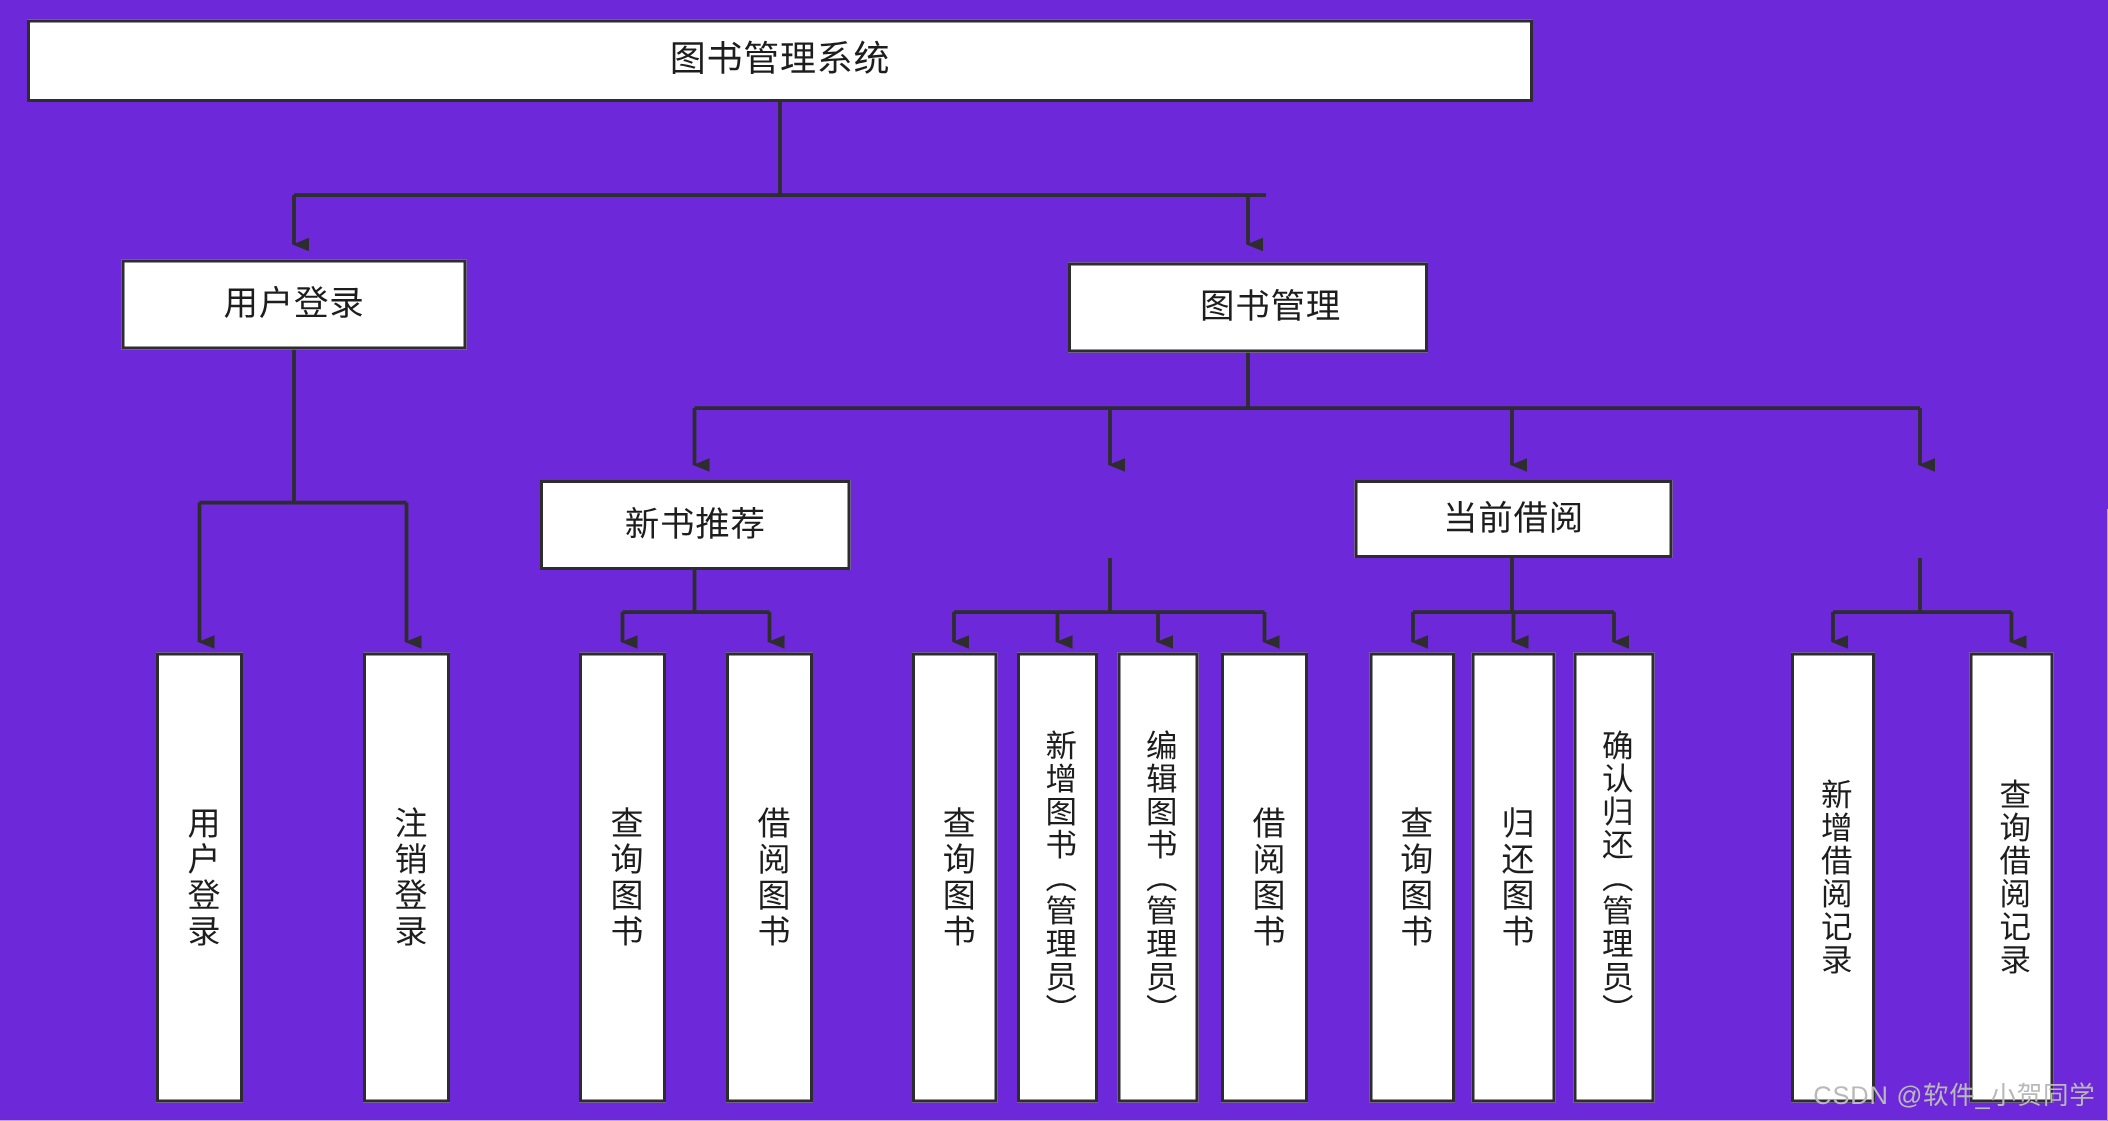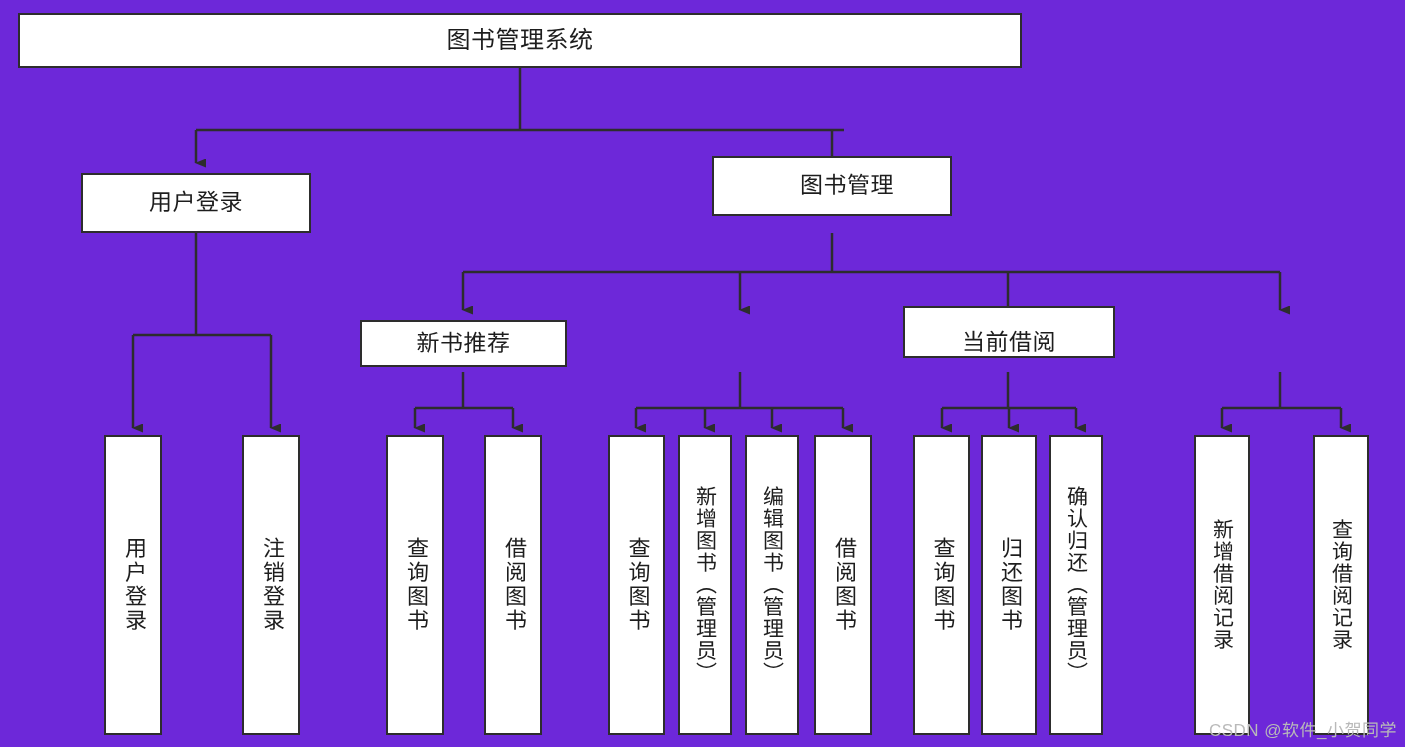--- a/index.html
+++ b/index.html
@@ -136,30 +136,30 @@
   </svg>
 
   <div class="node horiz root" style="left:18px; top:13px; width:1004px; height:55px;">
     <span class="node-label">图书管理系统</span>
   </div>
 
   <div class="node horiz" style="left:81px; top:173px; width:230px; height:60px;">
     <span class="node-label">用户登录</span>
   </div>
 
-  <div class="node horiz" style="left:712px; top:156px; width:240px; height:60px;padding-left:30px;">
+  <div class="node horiz" style="left:712px; top:175px; width:240px; height:60px;padding-left:30px;">
     <span class="node-label">图书管理</span>
   </div>
 
-  <div class="node horiz" style="left:360px; top:320px; width:207px; height:47px;">
+  <div class="node horiz" style="left:360px; top:320px; width:207px; height:60px;">
     <span class="node-label">新书推荐</span>
   </div>
 
 
-  <div class="node horiz" style="left:903px; top:306px; width:212px; height:52px;align-items:flex-end;">
+  <div class="node horiz" style="left:903px; top:320px; width:212px; height:52px;">
     <span class="node-label">当前借阅</span>
   </div>
 
 
   <div class="node vert" style="left:104px; top:435px; width:58px; height:300px;">
     <span class="node-label">用户登录</span>
   </div>
 
   <div class="node vert" style="left:242px; top:435px; width:58px; height:300px;">
     <span class="node-label">注销登录</span>

